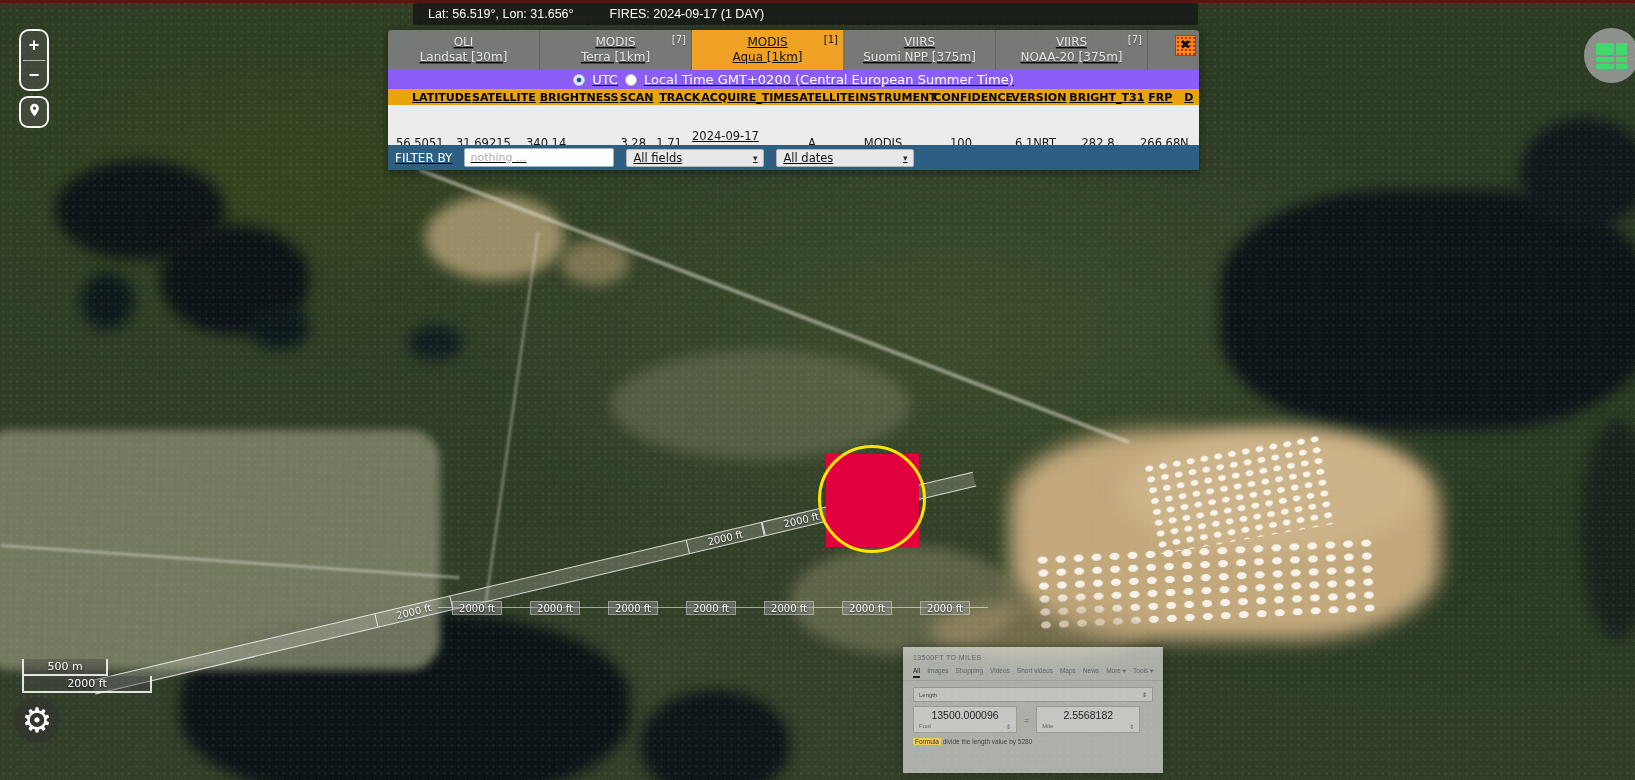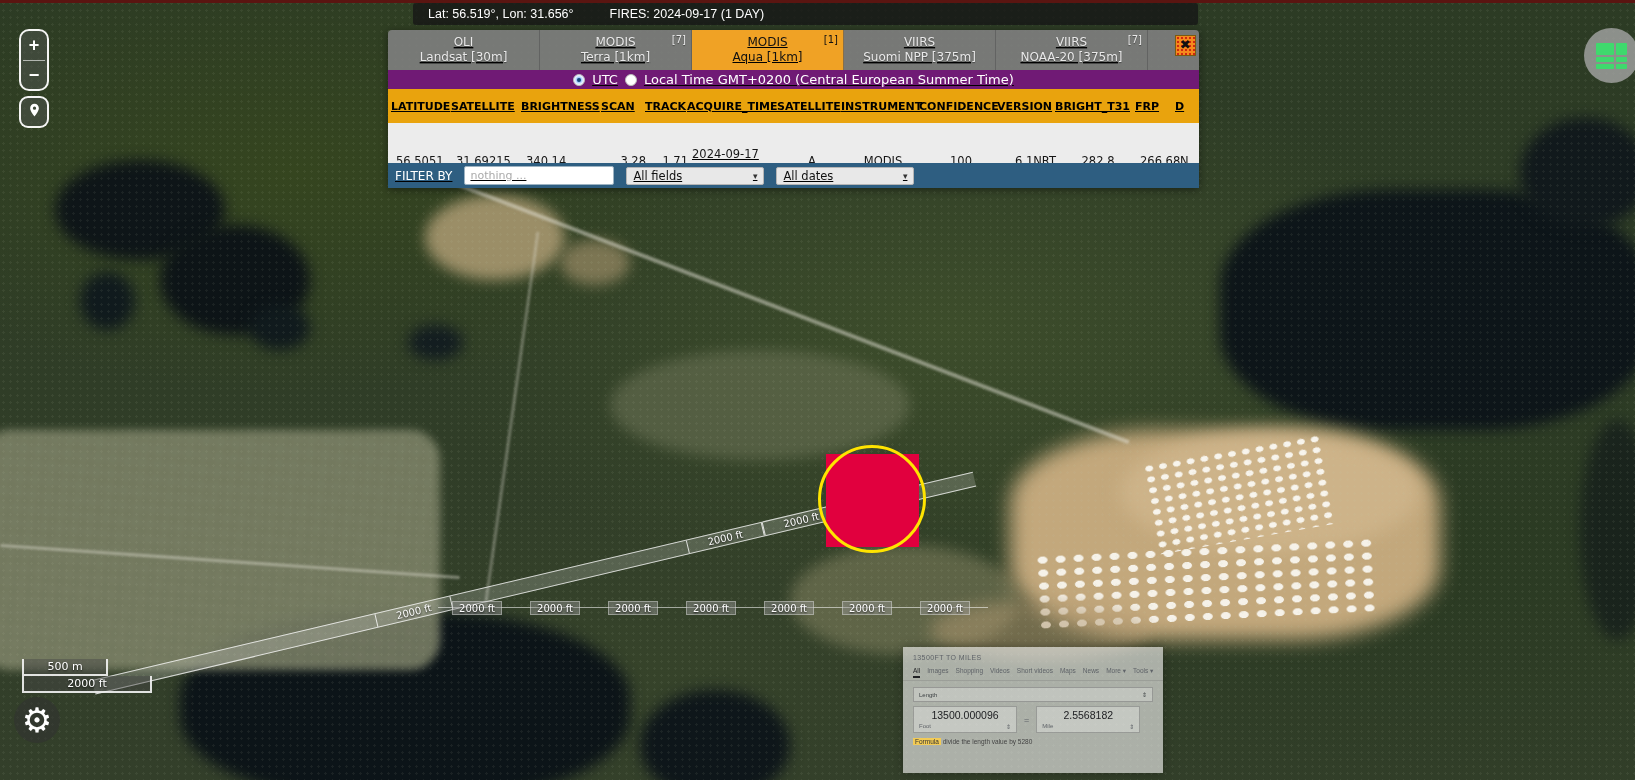--- a/index.html
+++ b/index.html
@@ -53,32 +53,32 @@
     display:flex;flex-direction:column;justify-content:center;align-items:center;
     color:#e9e9e9;font-size:12px;line-height:15px;position:relative;cursor:pointer;
     text-shadow:0 1px 1px rgba(0,0,0,.4);}
   .tab.active{background:#f0a225;color:#111;text-shadow:none;}
   .tab .badge{position:absolute;top:2px;right:5px;font-size:10px;}
   #tab-close{position:absolute;right:3px;top:5px;width:19px;height:19px;z-index:2;
     background-color:#f5891c;
     background-image:radial-gradient(#d02810 1.1px,transparent 1.3px);background-size:4px 4px;
     border:1px solid #7a5a10;color:#111;font-size:13px;font-weight:bold;line-height:18px;
     text-align:center;cursor:pointer;}
-  #timebar{height:19px;background:#701a75;display:flex;align-items:center;justify-content:center;
+  #timebar{height:19px;background:#8b5cf6;display:flex;align-items:center;justify-content:center;
     gap:7px;color:#fff;font-size:13px;}
   .radio{width:12px;height:12px;border-radius:50%;background:#fff;border:1px solid #bbb;
     box-sizing:border-box;position:relative;display:inline-block;cursor:pointer;}
   .radio.sel::after{content:"";position:absolute;left:3px;top:3px;width:4px;height:4px;
     border-radius:50%;background:#17477a;box-shadow:0 0 3px 1px #5aa0ff;}
-  #thead{height:34px;background:#e9a30d;display:flex;align-items:center;color:#000;
-    font-weight:bold;font-size:11px;padding-left:3px;box-sizing:border-box;overflow:hidden;}
+  #thead{height:16px;background:#e9a30d;display:flex;align-items:center;color:#000;
+    font-weight:bold;font-size:11px;padding-left:24px;box-sizing:border-box;overflow:hidden;}
   #trow{height:40px;background:#ececec;display:flex;align-items:center;color:#161616;
     font-size:11.5px;padding-left:8px;box-sizing:border-box;overflow:hidden;}
   .c0{width:60px}.c1{width:70px}.c2{width:80px}.c3{width:44px;text-align:right}
-  .c4{width:42px;text-align:right}.c5{width:90px;text-align:left}.c6{width:64px;text-align:center}
+  .c4{width:42px;text-align:center}.c5{width:90px;text-align:left}.c6{width:64px;text-align:center}
   .c7{width:78px;text-align:center}.c8{width:78px;text-align:center}
   .c9{width:58px;text-align:right}.c10{width:80px;text-align:center}
   .c11{width:40px}.c12{width:16px}
   #thead .c3,#thead .c4,#thead .c5,#thead .c6,#thead .c7,#thead .c8,#thead .c9,#thead .c10{text-align:left;}
   #thead span{display:inline-block;box-sizing:border-box;padding-right:4px;}
   #trow  div{box-sizing:border-box;padding-right:4px;margin-top:36px;}
   #filterbar{height:25px;background:#2e5e81;display:flex;align-items:center;gap:12px;
     padding-left:7px;box-sizing:border-box;}
   #filterbar .flabel{color:#fff;font-size:12px;}
   #filter-input{width:138px;height:17px;border:1px solid #9db3c2;border-radius:2px;

